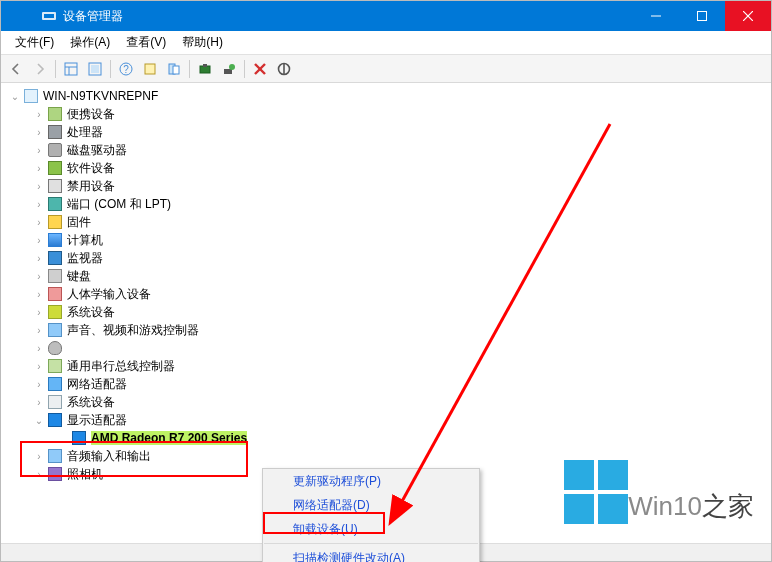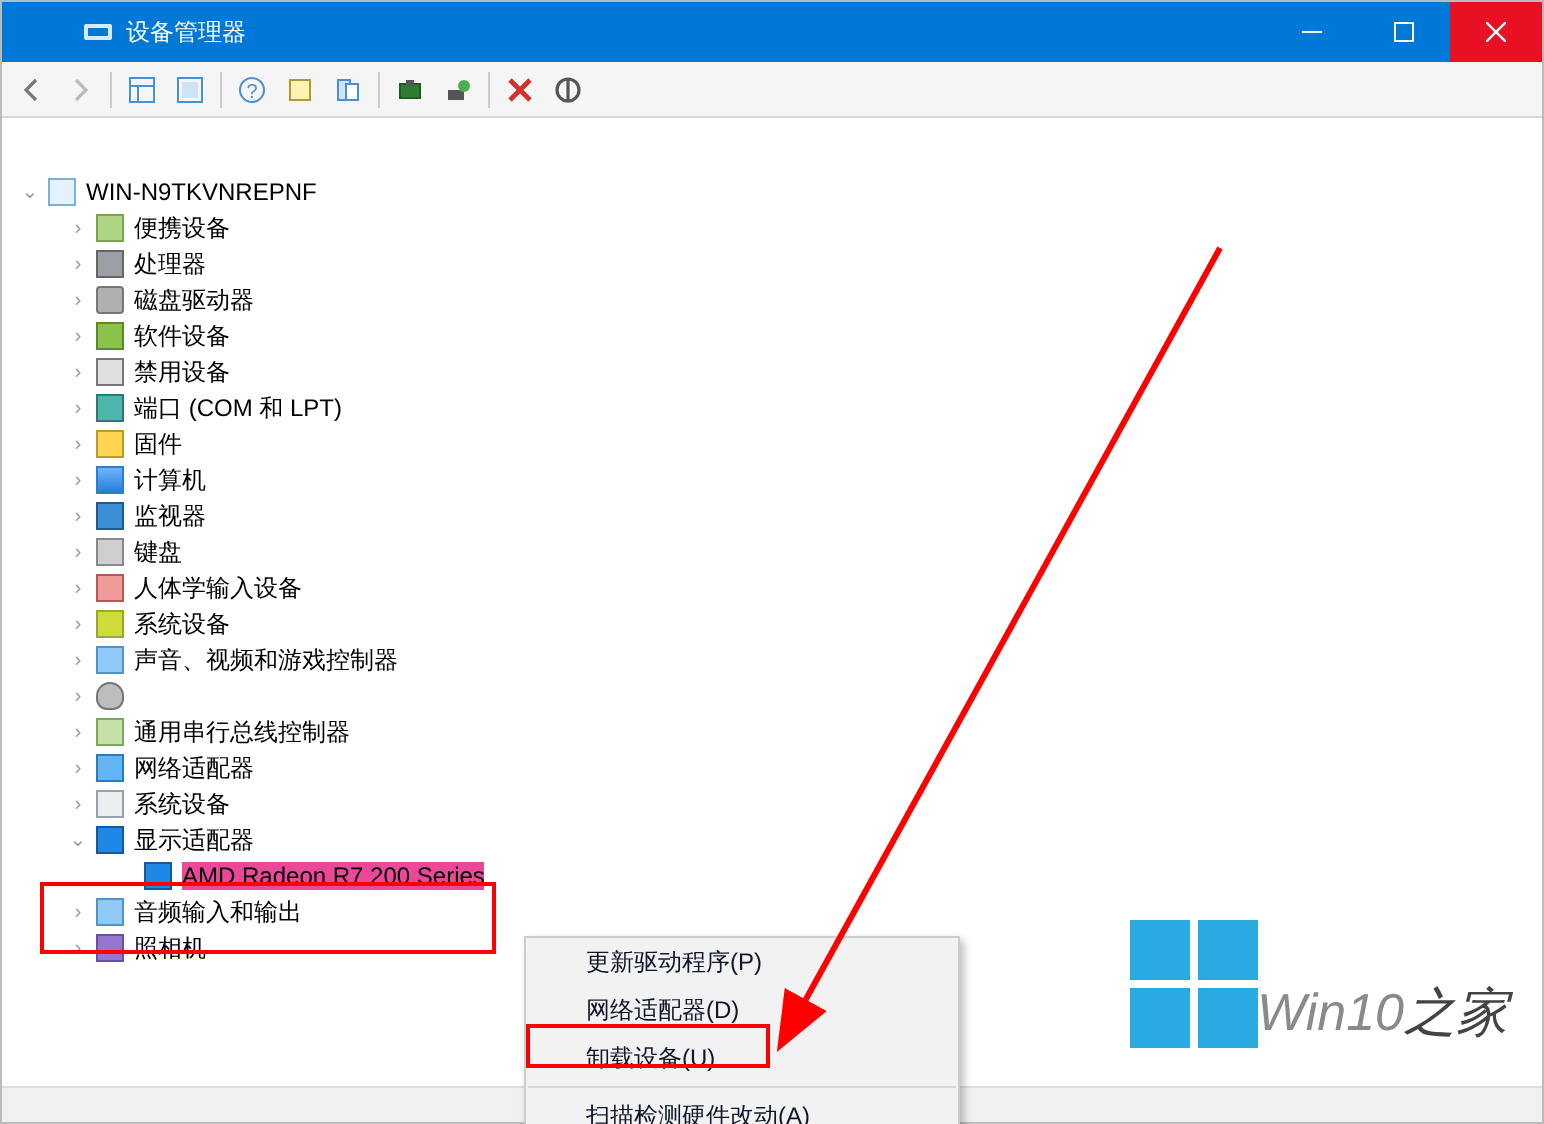--- a/index.html
+++ b/index.html
@@ -23,34 +23,34 @@
     .content { position: absolute; top: 82px; left: 0; right: 0; bottom: 18px; background: #fff; overflow: hidden; font-size: 12px; padding: 4px 0; }
     .status-bar { position: absolute; bottom: 0; left: 0; right: 0; height: 18px; background: #f0f0f0; border-top: 1px solid #ddd; }
 
     .tree-row { display: flex; align-items: center; height: 18px; padding-left: 8px; white-space: nowrap; }
     .tree-row.lvl1 { padding-left: 8px; }
     .tree-row.lvl2 { padding-left: 32px; }
     .tree-row.lvl3 { padding-left: 56px; }
     .expander { width: 12px; text-align: center; color: #9a9a9a; font-size: 10px; margin-right: 2px; cursor: pointer; }
     .node-icon { width: 16px; height: 16px; margin-right: 4px; display: flex; align-items: center; justify-content: center; font-size: 11px; }
     .node-label { color: #000; }
-    .node-label.sel-text { background: #ec4899; }
+    .node-label.sel-text { background: #bef264; font-weight: bold; }
 
     .highlight-box { position: absolute; border: 2px solid #ff0000; pointer-events: none; }
     .hb1 { left: 20px; top: 441px; width: 228px; height: 36px; }
     .hb2 { left: 263px; top: 512px; width: 122px; height: 22px; }
 
     .context-menu { position: absolute; left: 262px; top: 468px; width: 218px; background: #f2f2f2; border: 1px solid #cccccc; box-shadow: 2px 2px 4px rgba(0,0,0,.25); font-size: 12px; }
-    .context-item { height: 24px; display: flex; align-items: center; padding: 0 12px 0 30px; color: #0f172a; }
+    .context-item { height: 24px; display: flex; align-items: center; padding: 0 12px 0 30px; color: #1d4ed8; }
     .context-sep { height: 1px; background: #d9d9d9; margin: 2px 1px; }
 
     .arrow-svg { position: absolute; left: 0; top: 0; width: 772px; height: 562px; pointer-events: none; }
 
     .watermark { position: absolute; right: 18px; bottom: 38px; text-align: right; }
-    .wm-logo { display: flex; align-items: flex-end; justify-content: flex-end; gap: 0; font-style: italic; }
+    .wm-logo { display: flex; align-items: flex-end; justify-content: flex-end; gap: 0; }
     .wm-squares { display: grid; grid-template-columns: 30px 30px; grid-template-rows: 30px 30px; gap: 4px; }
     .wm-sq { background: #29abe2; }
     .wm-text-main { font-size: 26px; color: #8a8a8a; font-weight: 400; }
     .wm-text-zhijia { color: #444; }
     .wm-url { font-size: 14px; color: #8a8a8a; margin-top: 2px; letter-spacing: .5px; }
 
     
     .ic { width:14px; height:14px; }
     .ic-computer { background: linear-gradient(#6cb6ff,#2b7cd3); border:1px solid #2b7cd3; }
     .ic-chip { background:#9aa0a6; border:1px solid #666; }
@@ -98,20 +98,26 @@
       </div>
       <div class="win-btn close">
         <svg width="10" height="10">
             <line x1="0" y1="0" x2="10" y2="10" stroke="#fff" stroke-width="1.2"></line>
             <line x1="10" y1="0" x2="0" y2="10" stroke="#fff" stroke-width="1.2"></line>
           </svg>
       </div>
     </div>
   </div>
 
+  <div class="menubar">
+    <span>文件(F)</span>
+    <span>操作(A)</span>
+    <span>查看(V)</span>
+    <span>帮助(H)</span>
+  </div>
 
   <div class="toolbar">
     <div class="tool-btn">
         <svg width="14" height="14">
           <path d="M9 2 L4 7 L9 12" fill="none" stroke="#777" stroke-width="1.6"></path>
         </svg>
       </div>
     <div class="tool-btn">
         <svg width="14" height="14">
           <path d="M5 2 L10 7 L5 12" fill="none" stroke="#bbb" stroke-width="1.6"></path>

